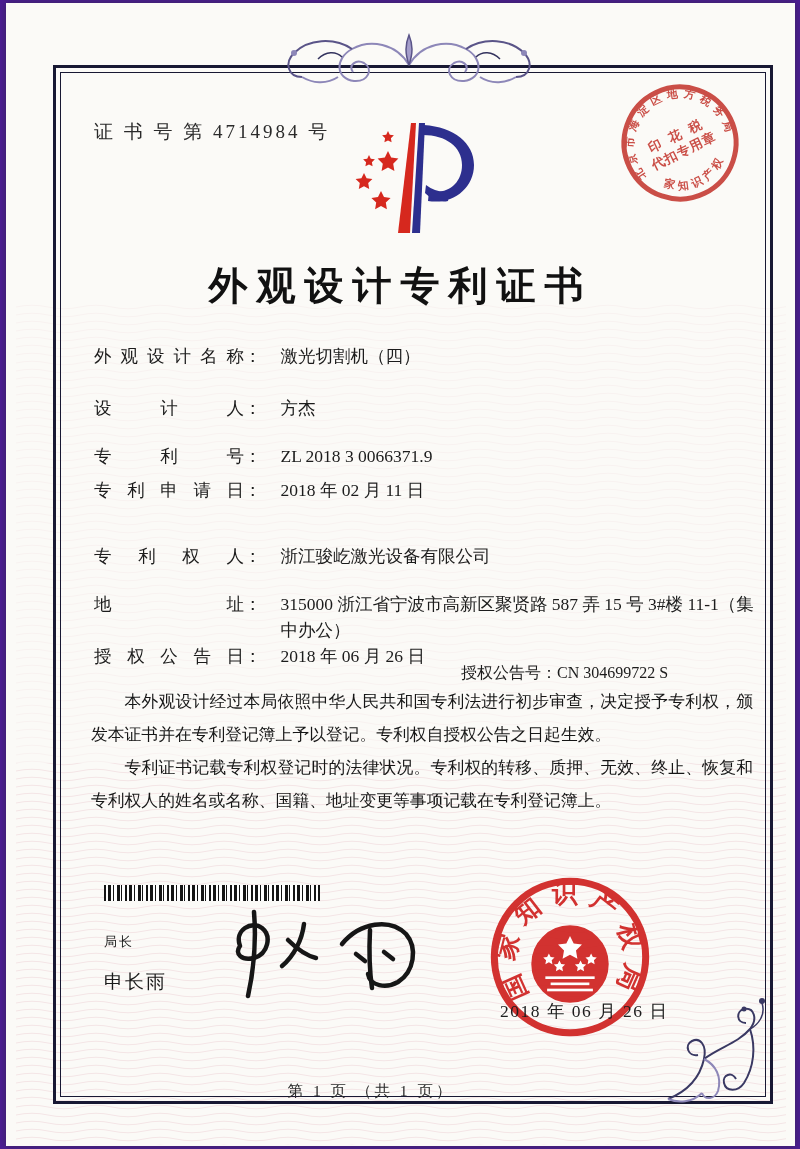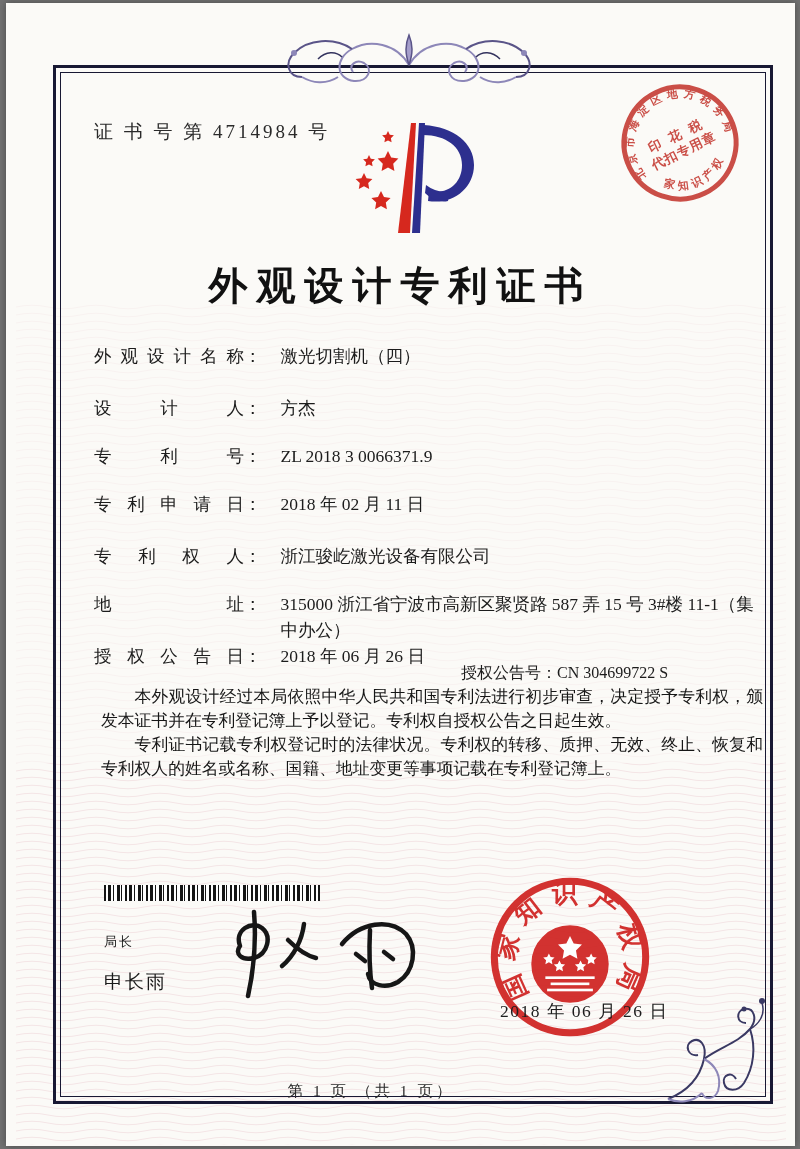--- a/index.html
+++ b/index.html
@@ -1,33 +1,33 @@
 <!DOCTYPE html>
 <html><head>
 <meta charset="utf-8">
 <style>
   html,body{margin:0;padding:0;}
-  .stage{position:relative;width:800px;height:1149px;background:#737373;overflow:hidden;
+  .stage{position:relative;width:800px;height:1149px;background:#4c1d95;overflow:hidden;
          font-family:"Liberation Serif","DejaVu Serif",serif;color:#222;}
   .paper{position:absolute;left:6px;top:3px;width:789px;height:1143px;background:#fbfaf7;
          box-shadow:0 0 8px rgba(40,40,40,.55);}
   .frame-outer{position:absolute;left:47px;top:62px;width:714px;height:1033px;
                border:3px solid #181833;}
   .frame-inner{position:absolute;left:4px;top:4px;right:4px;bottom:4px;border:1px solid #181833;}
   .guilloche{position:absolute;left:10px;top:300px;pointer-events:none;}
   .certno{position:absolute;left:88px;top:116px;font-size:19px;letter-spacing:3px;color:#2a2a2a;}
   .logo{position:absolute;left:330px;top:110px;}
   .title{position:absolute;left:0;width:789px;top:256px;text-align:center;
          font-size:39px;font-weight:700;letter-spacing:9px;color:#111;}
   .frow{position:absolute;left:88px;display:flex;align-items:flex-start;font-size:17.5px;color:#1c1c1c;line-height:26px;}
   .flabel{display:inline-block;width:150px;text-align:justify;text-align-last:justify;}
   .fcolon{display:inline-block;}
   .fvalue{display:inline-block;margin-left:19px;max-width:486px;}
   .grant-right{position:absolute;left:455px;top:660px;font-size:16px;color:#1c1c1c;}
-  .paras{position:absolute;left:95px;top:682px;width:662px;font-size:16.8px;line-height:24px;
+  .paras{position:absolute;left:85px;top:682px;width:662px;font-size:16.8px;line-height:33px;
          text-align:justify;color:#161616;}
   .paras p{margin:0;text-indent:2em;}
   .barcode{position:absolute;left:98px;top:882px;width:216px;height:16px;background-color:#fff;
     background-image:repeating-linear-gradient(90deg,
       #151515 0px,#151515 2px,transparent 2px,transparent 4px,
       #151515 4px,#151515 7px,transparent 7px,transparent 9px,
       #151515 9px,#151515 10px,transparent 10px,transparent 13px,
       #151515 13px,#151515 16px,transparent 16px,transparent 17px,
       #151515 17px,#151515 18px,transparent 18px,transparent 21px);}
   .director-title{position:absolute;left:98px;top:930px;font-size:13px;letter-spacing:2px;color:#1a1a1a;}
@@ -117,21 +117,21 @@
     <div class="frow" style="top:392px">
       <span class="flabel">设计人</span>
         <span class="fcolon">：</span>
         <span class="fvalue">方杰</span>
     </div>
     <div class="frow" style="top:440px">
       <span class="flabel">专利号</span>
         <span class="fcolon">：</span>
         <span class="fvalue">ZL 2018 3 0066371.9</span>
     </div>
-    <div class="frow" style="top:488px">
+    <div class="frow" style="top:474px">
       <span class="flabel">专利申请日</span>
         <span class="fcolon">：</span>
         <span class="fvalue">2018 年 02 月 11 日</span>
     </div>
     <div class="frow" style="top:540px">
       <span class="flabel">专利权人</span>
         <span class="fcolon">：</span>
         <span class="fvalue">浙江骏屹激光设备有限公司</span>
     </div>
     <div class="frow" style="top:588px">

